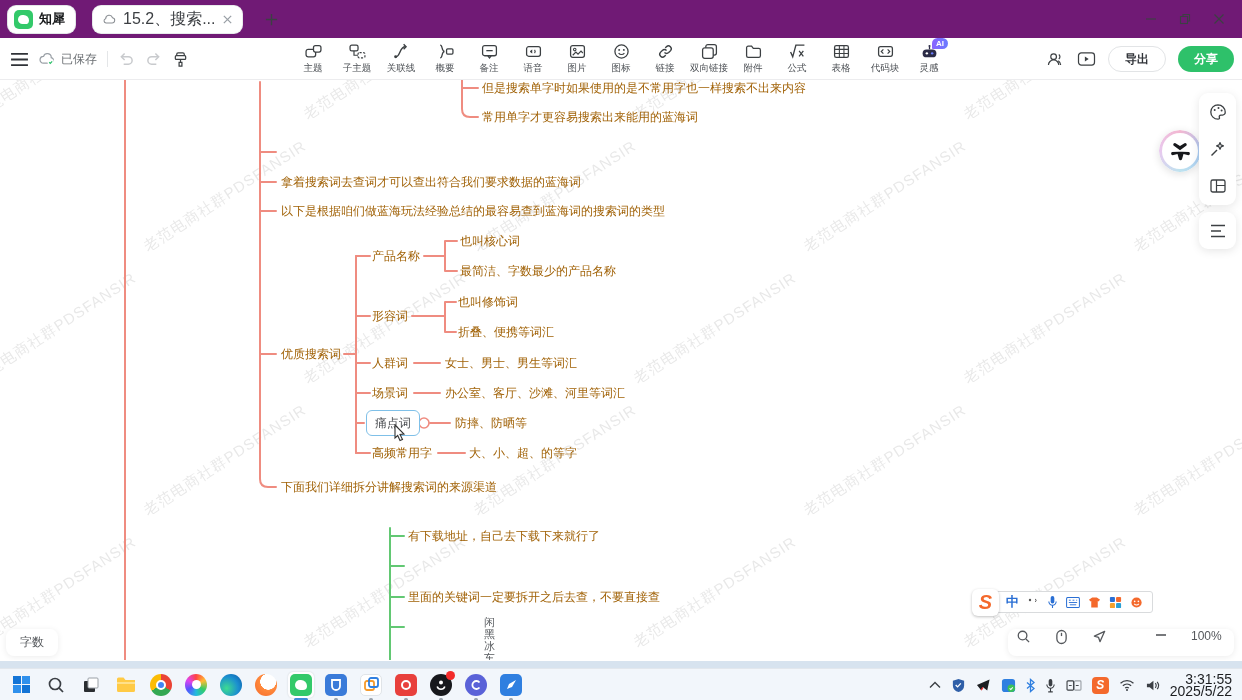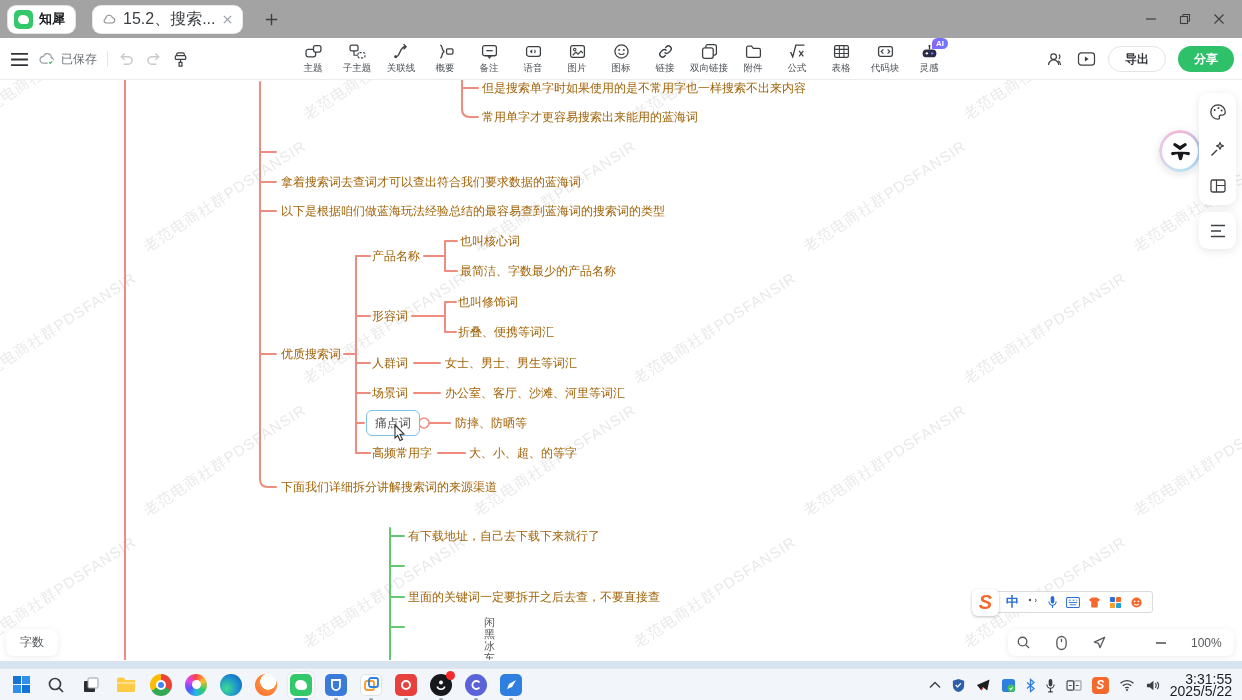--- a/index.html
+++ b/index.html
@@ -1,21 +1,21 @@
 <!DOCTYPE html>
 <html><head>
 <meta charset="utf-8">
 <style>
   * { margin:0; padding:0; box-sizing:border-box; }
   html,body { width:1242px; height:700px; overflow:hidden; }
   body { font-family:"Liberation Sans","DejaVu Sans",sans-serif; background:#d7e3ef; position:relative; }
   .window { position:absolute; left:0; top:0; width:1242px; height:661px; background:#fff; }
 
   
-  .titlebar { height:38px; background:#a3a3a3; display:flex; align-items:center; position:relative; }
+  .titlebar { height:38px; background:#701a75; display:flex; align-items:center; position:relative; }
   .app-chip { display:flex; align-items:center; gap:6px; background:#fff; border-radius:8px; height:27px; padding:0 10px 0 6px; margin-left:8px; box-shadow:0 0 0 1px #e3e5e8; }
   .app-logo { width:19px; height:19px; border-radius:5px; background:#33c96a; position:relative; }
   .app-logo::after { content:""; position:absolute; left:4px; top:5px; width:11px; height:9px; background:#fff; border-radius:5px 6px 4px 5px; }
   .app-name { font-size:13px; font-weight:bold; color:#16181a; }
   .tab { display:flex; align-items:center; gap:7px; background:#fff; border-radius:8px; height:27px; padding:0 9px; margin-left:18px; box-shadow:0 0 0 1px #e8eaec; }
   .tab-title { font-size:16px; color:#3c3f43; }
   .newtab { margin-left:22px; cursor:pointer; display:flex; }
   .wincontrols { position:absolute; right:6px; top:0; height:38px; display:flex; align-items:center; }
   .winbtn { width:34px; height:38px; display:flex; align-items:center; justify-content:center; }
 
@@ -43,21 +43,21 @@
   .subtitle { position:absolute; left:0; right:0; top:536px; text-align:center; font-size:38px; font-weight:900; color:#ffd91a; letter-spacing:1px; -webkit-text-stroke:3px #000; paint-order:stroke fill; text-shadow:0 2px 0 #000, 0 -2px 0 #000, 2px 0 0 #000, -2px 0 0 #000; z-index:30; }
 
   
   .ai-fab { position:absolute; left:1159px; top:50px; width:42px; height:42px; border-radius:50%; background:#fff; box-shadow:0 2px 8px rgba(0,0,0,.12); display:flex; align-items:center; justify-content:center; cursor:pointer; z-index:20; }
   .ai-fab::before { content:""; position:absolute; inset:0; border-radius:50%; padding:3px; background:conic-gradient(#f3b7d1,#a8c9f2,#bfe3ef,#e8c9ee,#f3b7d1); -webkit-mask:linear-gradient(#fff 0 0) content-box,linear-gradient(#fff 0 0); -webkit-mask-composite:xor; mask-composite:exclude; }
   .side-panel { position:absolute; left:1199px; width:37px; background:#fff; border-radius:9px; box-shadow:0 2px 10px rgba(0,0,0,.1); display:flex; flex-direction:column; align-items:center; z-index:20; }
   .side-panel .sp-btn { width:37px; height:37px; display:flex; align-items:center; justify-content:center; cursor:pointer; }
 
   
   .wordcount { position:absolute; left:6px; top:549px; height:27px; padding:0 14px; background:#fff; border-radius:8px; box-shadow:0 1px 6px rgba(0,0,0,.08); display:flex; align-items:center; font-size:12px; color:#55585c; z-index:25; }
-  .statusbar { position:absolute; left:1008px; top:549px; width:226px; height:27px; background:#fff; border-radius:8px; box-shadow:0 1px 6px rgba(0,0,0,.08); display:flex; align-items:center; padding:0 8px; gap:24px; z-index:25; }
+  .statusbar { position:absolute; left:1008px; top:549px; width:226px; height:27px; background:#fff; border-radius:8px; box-shadow:0 1px 6px rgba(0,0,0,.08); display:flex; align-items:flex-start; padding:0 8px; gap:24px; z-index:25; }
   .zoom-val { font-size:12px; color:#55585c; }
   .sbicon { display:flex; align-items:center; justify-content:center; cursor:pointer; }
   .sogou { position:absolute; left:972px; top:510px; height:24px; display:flex; align-items:center; z-index:25; }
   .sogou-s { width:27px; height:27px; border-radius:6px; background:#fff; color:#f4692c; font-weight:900; font-size:20px; display:flex; align-items:center; justify-content:center; box-shadow:0 1px 3px rgba(0,0,0,.25); font-style:italic; z-index:2; }
   .sogou-bar { height:22px; background:#fff; border:1px solid #d9dbdd; border-radius:3px; display:flex; align-items:center; gap:8px; padding:0 8px 0 10px; margin-left:-4px; }
   .sg-lang { color:#2a6fd4; font-weight:bold; font-size:13px; }
 
   
   .taskbar { position:absolute; left:0; top:668px; width:1242px; height:32px; background:#f2f6fb; border-top:1px solid #e2e7ed; display:flex; align-items:center; }
   .tb-icons { display:flex; align-items:center; gap:9px; margin-left:8px; }

